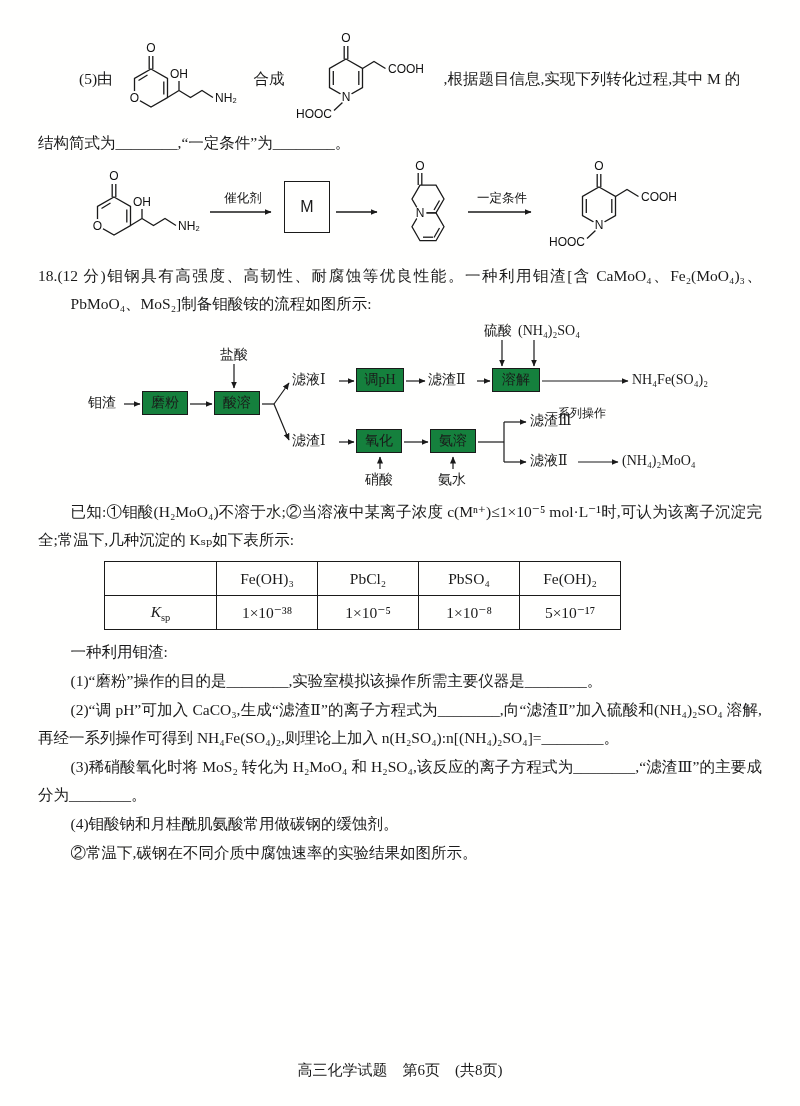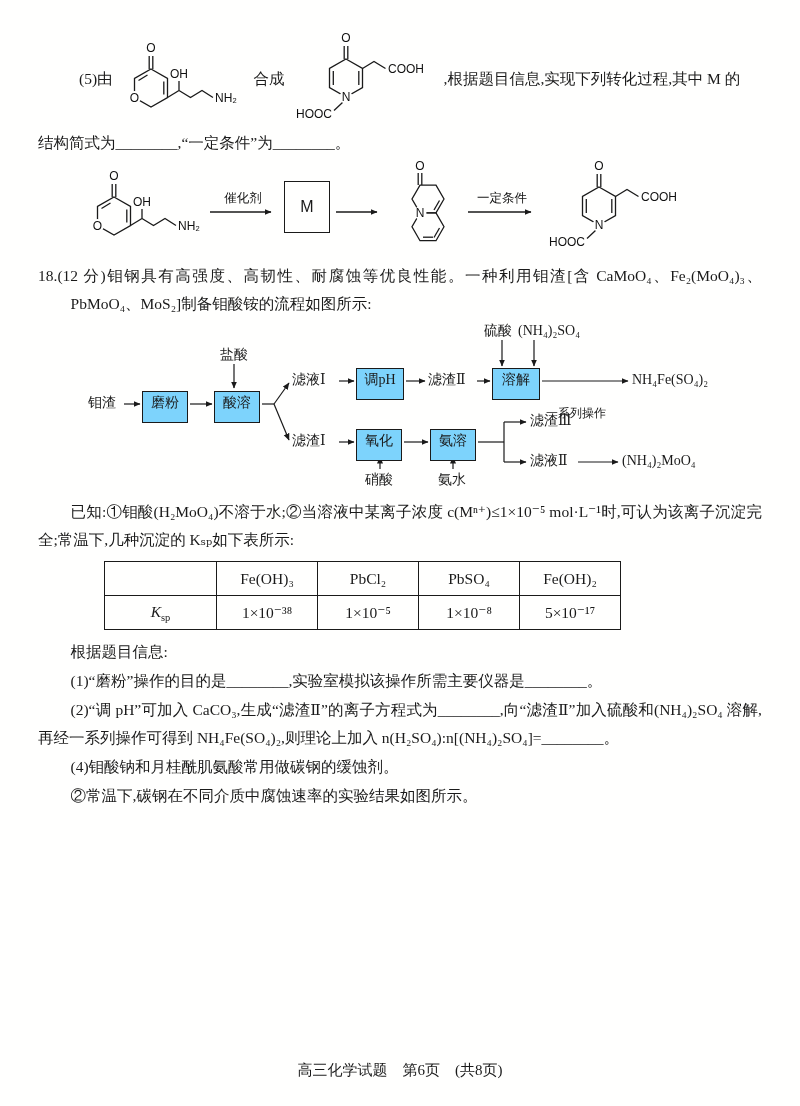--- a/index.html
+++ b/index.html
@@ -36,21 +36,21 @@
   svg text.ts { text-anchor:start; }
   svg text.te { text-anchor:end; }
   svg.arrow line { stroke:#1a1a1a; stroke-width:1.3; }
   svg.arrow text { font-size:12.5px; }
 
   
   .flow { position:relative; width:706px; height:170px; margin:4px 0 6px 24px; font-size:14px; }
   .flowsvg { position:absolute; left:0; top:0; }
   .flowsvg line { stroke:#1a1a1a; stroke-width:1.2; }
   .fbox {
-    position:absolute; height:32px; border:1.3px solid #1a1a1a; background:#7dd3fc;
+    position:absolute; height:24px; border:1.3px solid #1a1a1a; background:#15803d;
     text-align:center; line-height:22px; font-size:14px;
   }
   .flabel { position:absolute; line-height:18px; white-space:nowrap; }
   .flabel.small { font-size:12px;margin-top:42px; }
 
   
   table.ksp { border-collapse:collapse; margin:8px 0 8px 66px; }
   .ksp th, .ksp td {
     border:1.2px solid #1a1a1a; height:34px; text-align:center;
     font-weight:normal; font-size:15.5px; padding:0 8px; min-width:101px;
@@ -256,20 +256,21 @@
       <tr>
         <td><span class="i">K</span><span class="sub">sp</span></td>
         <td>1×10⁻³⁸</td>
         <td>1×10⁻⁵</td>
         <td>1×10⁻⁸</td>
         <td>5×10⁻¹⁷</td>
       </tr>
     </tbody>
   </table>
 
-  <p class="para indent">根据题目信息:</p>
+  <p class="para indent">一种利用钼渣:</p>
   <p class="para indent">(1)“磨粉”操作的目的是________,实验室模拟该操作所需主要仪器是________。</p>
   <p class="para indent">(2)“调 pH”可加入 CaCO₃,生成“滤渣Ⅱ”的离子方程式为________,向“滤渣Ⅱ”加入硫酸和(NH₄)₂SO₄ 溶解,再经一系列操作可得到 NH₄Fe(SO₄)₂,则理论上加入 n(H₂SO₄):n[(NH₄)₂SO₄]=________。</p>
+  <p class="para indent">(3)稀硝酸氧化时将 MoS₂ 转化为 H₂MoO₄ 和 H₂SO₄,该反应的离子方程式为________,“滤渣Ⅲ”的主要成分为________。</p>
   <p class="para indent">(4)钼酸钠和月桂酰肌氨酸常用做碳钢的缓蚀剂。</p>
   <p class="para indent">②常温下,碳钢在不同介质中腐蚀速率的实验结果如图所示。</p>
 
   <div class="footer">高三化学试题　第6页　(共8页)</div>
 </div>
 
 </body></html>

